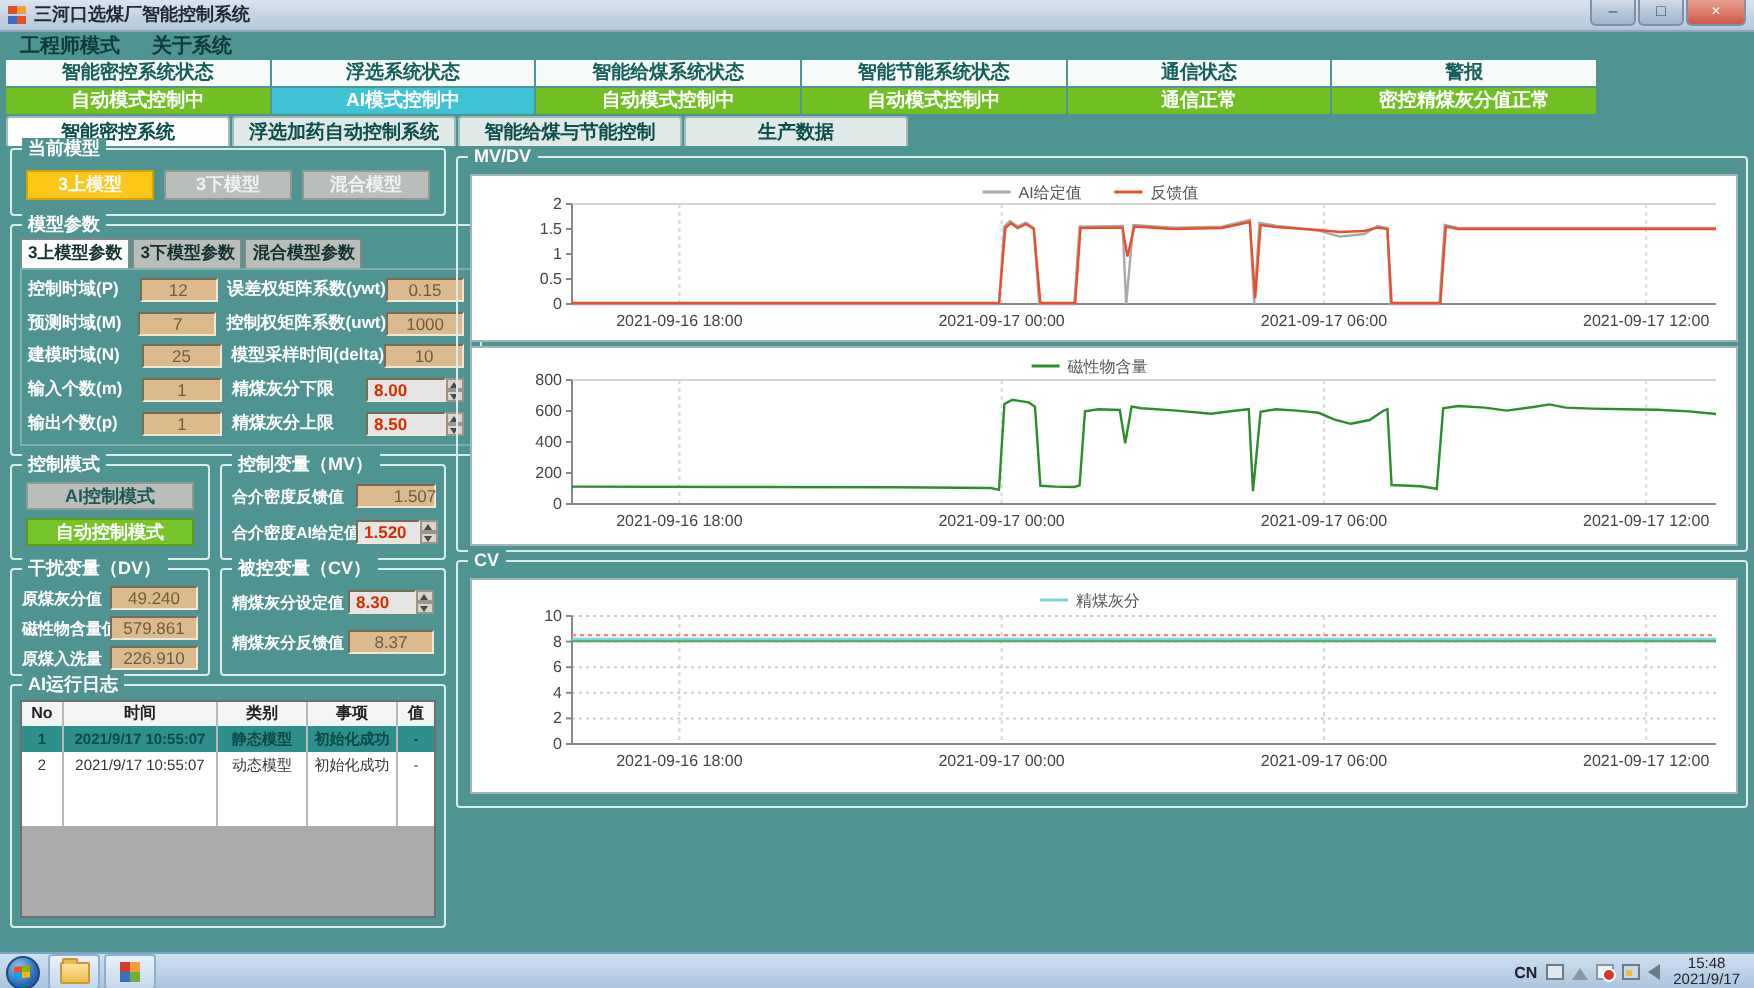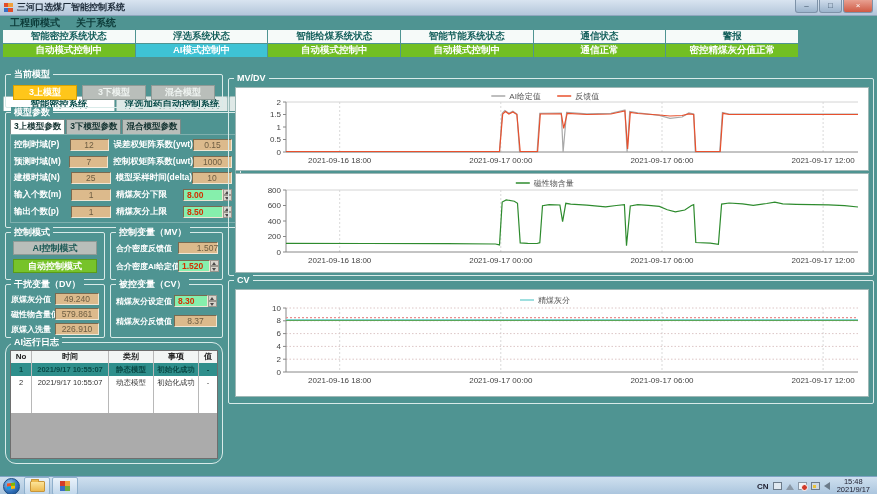--- a/index.html
+++ b/index.html
@@ -33,21 +33,21 @@
   .sg-h{background:#f6faf9;color:#15605c;font-size:9.5px;font-weight:bold;
     display:flex;align-items:center;justify-content:center;white-space:nowrap;}
   .sg-v{color:#ffffff;font-size:9.5px;font-weight:bold;
     display:flex;align-items:center;justify-content:center;white-space:nowrap;}
   .sg-v.green{background:#72bf23;}
   .sg-v.cyan{background:#3ec3d5;}
   
   #tabrow{position:absolute;left:3px;top:58px;height:14px;display:flex;gap:1px;}
   .tab{width:110px;height:14px;background:#dfe9e7;color:#0c4f4c;font-size:9.5px;font-weight:bold;
     display:flex;align-items:center;justify-content:center;border:1px solid #9dbcba;border-bottom:none;
-    border-radius:2px 2px 0 0;white-space:nowrap;cursor:default;margin-top:38px;}
+    border-radius:2px 2px 0 0;white-space:nowrap;cursor:default;}
   .tab.active{background:#ffffff;}
   
   .gb{position:absolute;border:1px solid #d9ebe9;border-radius:2px;box-sizing:border-box;}
   .gt{position:absolute;top:-6px;left:5px;background:#4f9492;padding:0 3px;
     font-size:9px;font-weight:bold;color:#fff;line-height:11px;white-space:nowrap;}
   .lbl{color:#fff;font-weight:bold;font-size:8.5px;white-space:nowrap;}
   
   .btn{display:flex;align-items:center;justify-content:center;font-size:9px;font-weight:bold;
     border:1px solid #8f9a96;background:#b9beba;color:#eef3f0;box-sizing:border-box;cursor:default;white-space:nowrap;}
   .btn.yellow{background:#ffc61a;border-color:#d8a200;color:#fff;}
@@ -65,38 +65,38 @@
   .ptab.active{background:#ffffff;}
   .ppanel{position:absolute;left:4px;right:4px;top:21px;bottom:4px;border:1px solid #7fb0ae;
     display:flex;flex-direction:column;justify-content:space-around;padding:2px 3px;box-sizing:border-box;}
   .prow{display:flex;align-items:center;}
   .prow .lbl.s{width:57px;}
   .prow .lbl.l{flex:1;padding-left:5px;}
   .fld{background:#dcba8c;border:1px solid;border-color:#7a6a50 #f1e6d4 #f1e6d4 #7a6a50;
     color:#6d5d42;font-size:8.5px;display:flex;align-items:center;justify-content:center;
     height:12px;box-sizing:border-box;white-space:nowrap;}
   .fld.w40{width:40px;}
-  .fld.orange{background:#86efac;color:#d42f00;font-weight:bold;justify-content:flex-start;padding-left:3px;}
+  .fld.orange{background:#e5e5e5;color:#d42f00;font-weight:bold;justify-content:flex-start;padding-left:3px;}
   .fldwrap{display:flex;align-items:stretch;height:12px;}
   .spin{width:9px;display:flex;flex-direction:column;}
   .su,.sd{flex:1;background:#d8d4cc;border:1px solid #9a968e;position:relative;box-sizing:border-box;}
   .su:after,.sd:after{content:"";position:absolute;left:1px;top:1px;
     border-left:2.5px solid transparent;border-right:2.5px solid transparent;}
   .su:after{border-bottom:3px solid #4a4a4a;}
   .sd:after{border-top:3px solid #4a4a4a;}
   
   #g-ctrl{left:5px;top:232px;width:100px;height:48px;}
   #g-ctrl .btn{position:absolute;left:7px;width:84px;height:14px;}
   #g-mv{left:110px;top:232px;width:113px;height:48px;}
   #g-dv{left:5px;top:284px;width:100px;height:54px;}
   #g-cv{left:110px;top:284px;width:113px;height:54px;}
   .frow{position:absolute;display:flex;align-items:center;}
   .frow .lbl{font-size:8px;}
   
-  #g-log{left:5px;top:342px;width:218px;height:122px;border-radius:11px;}
+  #g-log{left:5px;top:342px;width:218px;height:122px;}
   .logtable{position:absolute;left:4px;right:4px;top:7px;bottom:4px;background:#ababab;
     border:1px solid #6e6e6e;overflow:hidden;}
   .lh,.lr{display:grid;grid-template-columns:20px 76px 44px 44px 1fr;gap:1px;background:#b8b8b8;}
   .lh>div{background:#f2f5f4;color:#222;font-size:8px;font-weight:bold;text-align:center;line-height:12px;height:12px;white-space:nowrap;overflow:hidden;}
   .lr>div{background:#ffffff;color:#333;font-size:7.5px;text-align:center;line-height:13px;height:13px;white-space:nowrap;overflow:hidden;}
   .lr.sel>div{background:#2f8f8c;color:#0a4a47;font-weight:bold;}
   .lr.empty>div{height:12px;}
   
   #g-mvdv{left:228px;top:78px;width:646px;height:198px;}
   #g-cvchart{left:228px;top:280px;width:646px;height:124px;}

